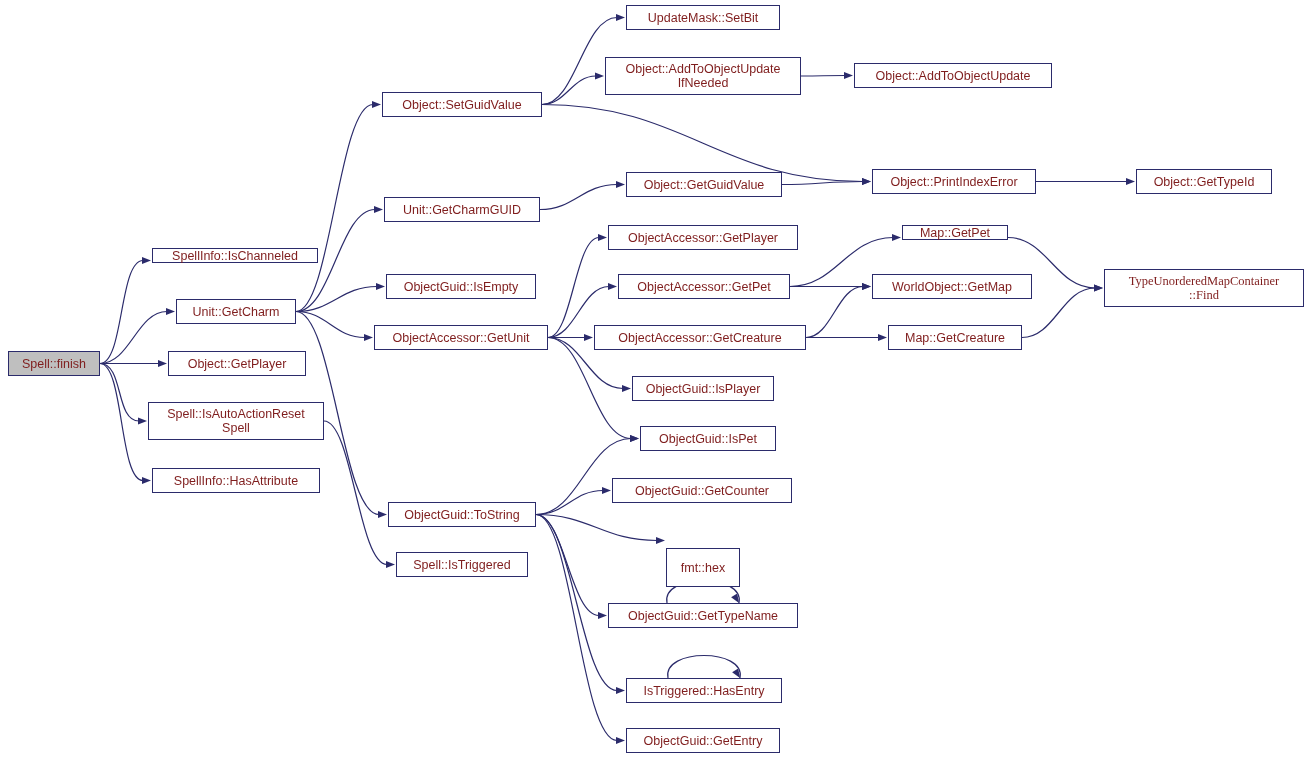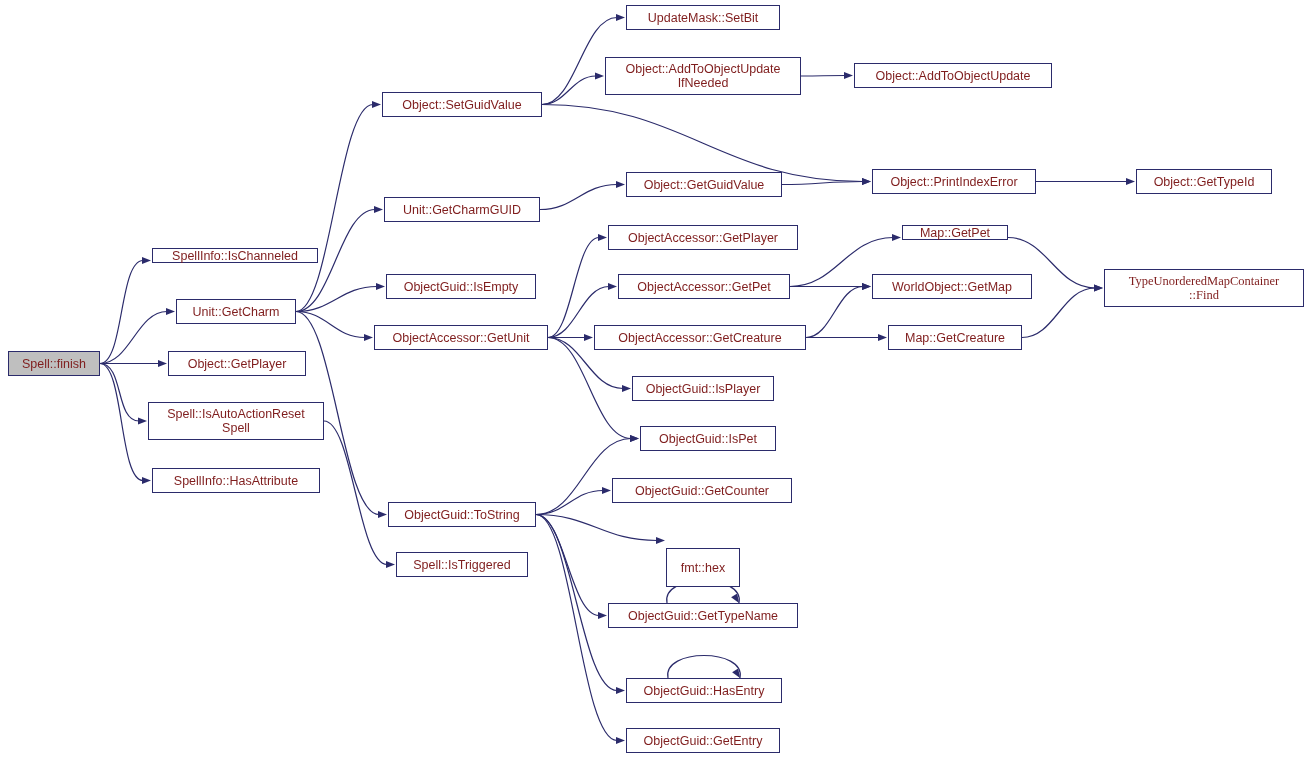--- a/index.html
+++ b/index.html
@@ -154,21 +154,21 @@
 IfNeeded</div>
       <div class="node" style="left: 626px; top: 172px; width: 156px; height: 25px;">Object::GetGuidValue</div>
       <div class="node" style="left: 608px; top: 225px; width: 190px; height: 25px;">ObjectAccessor::GetPlayer</div>
       <div class="node" style="left: 618px; top: 274px; width: 172px; height: 25px; text-align: right;">ObjectAccessor::GetPet</div>
       <div class="node" style="left: 594px; top: 325px; width: 212px; height: 25px;">ObjectAccessor::GetCreature</div>
       <div class="node" style="left: 632px; top: 376px; width: 142px; height: 25px;">ObjectGuid::IsPlayer</div>
       <div class="node" style="left: 640px; top: 426px; width: 136px; height: 25px;">ObjectGuid::IsPet</div>
       <div class="node" style="left: 612px; top: 478px; width: 180px; height: 25px;">ObjectGuid::GetCounter</div>
       <div class="node" style="left: 666px; top: 528px; width: 74px; height: 39px; margin-top: 20px;">fmt::hex</div>
       <div class="node" style="left: 608px; top: 603px; width: 190px; height: 25px;">ObjectGuid::GetTypeName</div>
-      <div class="node" style="left: 626px; top: 678px; width: 156px; height: 25px;">ObjectGuid::HasEntry</div>
+      <div class="node" style="left: 626px; top: 678px; width: 156px; height: 25px;">IsTriggered::HasEntry</div>
       <div class="node" style="left: 626px; top: 728px; width: 154px; height: 25px;">ObjectGuid::GetEntry</div>
       <div class="node" style="left: 854px; top: 63px; width: 198px; height: 25px;">Object::AddToObjectUpdate</div>
       <div class="node" style="left: 872px; top: 169px; width: 164px; height: 25px;">Object::PrintIndexError</div>
       <div class="node" style="left: 902px; top: 225px; width: 106px; height: 15px;">Map::GetPet</div>
       <div class="node" style="left: 872px; top: 274px; width: 160px; height: 25px;">WorldObject::GetMap</div>
       <div class="node" style="left: 888px; top: 325px; width: 134px; height: 25px;">Map::GetCreature</div>
       <div class="node" style="left: 1136px; top: 169px; width: 136px; height: 25px;">Object::GetTypeId</div>
       <div class="node" style="left: 1104px; top: 269px; width: 200px; height: 38px; font-family: Liberation Serif, serif;">TypeUnorderedMapContainer
 ::Find</div>
     </div>

